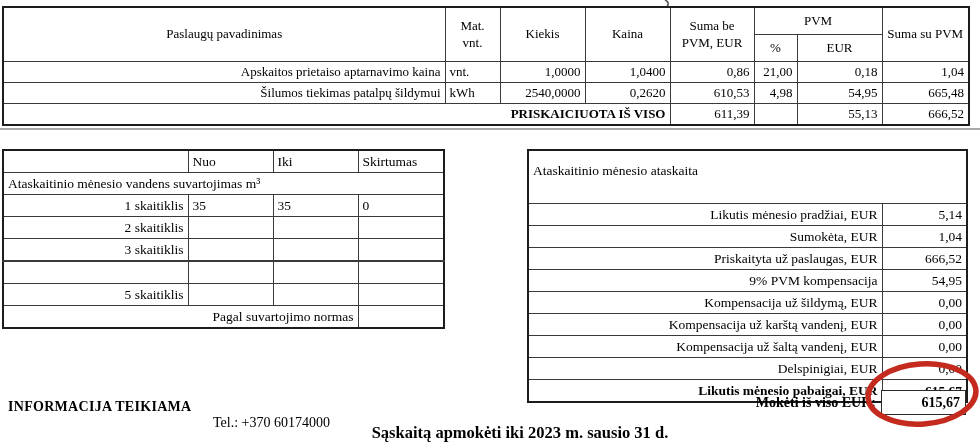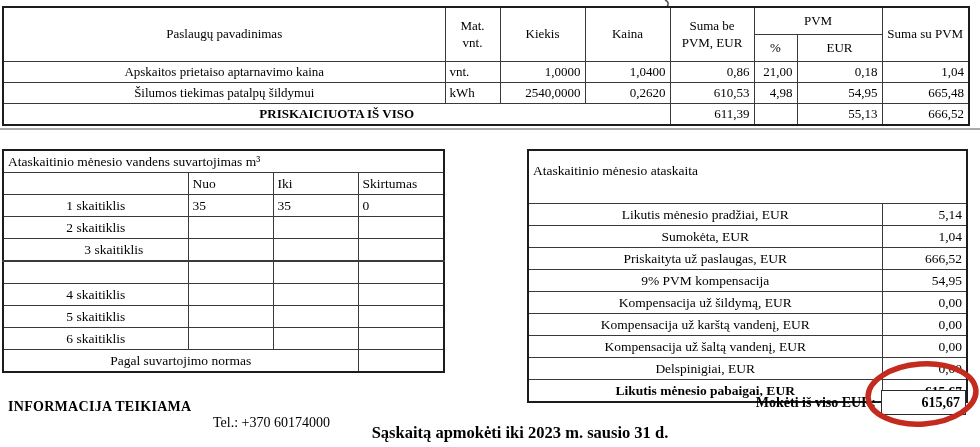--- a/index.html
+++ b/index.html
@@ -4,21 +4,21 @@
 <style>
   html,body { margin:0; padding:0; background:#fff; }
   .page {
     position:relative; width:980px; height:447px; background:#ffffff;
     font-family:"Liberation Serif","DejaVu Serif",serif; color:#000;
     overflow:hidden;
   }
   table { border-collapse:collapse; table-layout:fixed; position:absolute; background:#fff; }
   td { border:1px solid #3a3a3a; font-size:13px; padding:0 4px; overflow:hidden; white-space:nowrap; vertical-align:middle; }
   .b { font-weight:bold; }
-  .lft { text-align:center; }
+  .lft { text-align:right; }
   .num { text-align:right; }
   .ctr { text-align:left; }
 
   
   .t-top { left:2px; top:6px; width:966px; border:2px solid #1c1c1c; }
   .t-top tr.hdr td { text-align:center; white-space:normal; line-height:1.25; height:26px; }
   .t-top tr.data td, .t-top tr.total td { height:20px; }
   .t-top tr.total td { font-size:13px; }
 
   
@@ -118,29 +118,29 @@
 
   <table class="t-left">
     <colgroup>
       <col style="width:185px">
         <col style="width:85px">
         <col style="width:85px">
         <col style="width:86px">
     </colgroup>
     <tbody>
         <tr>
-      <td colspan="4" class="ctr">Ataskaitinio mėnesio vandens suvartojimas m³</td>
-    </tr>
-    <tr>
       <td></td>
       <td class="ctr">Nuo</td>
       <td class="ctr">Iki</td>
       <td class="ctr">Skirtumas</td>
     </tr>
     <tr>
+      <td colspan="4" class="ctr">Ataskaitinio mėnesio vandens suvartojimas m³</td>
+    </tr>
+    <tr>
       <td class="lft">1 skaitiklis</td>
       <td class="ctr">35</td>
       <td class="ctr">35</td>
       <td class="ctr">0</td>
     </tr>
     <tr>
       <td class="lft">2 skaitiklis</td>
       <td class="ctr"></td>
       <td class="ctr"></td>
       <td class="ctr"></td>
@@ -151,33 +151,21 @@
       <td class="ctr"></td>
       <td class="ctr"></td>
     </tr>
     <tr>
       <td class="lft"></td>
       <td class="ctr"></td>
       <td class="ctr"></td>
       <td class="ctr"></td>
     </tr>
     <tr>
-      <td class="lft">4 skaitiklis</td>
-      <td class="ctr"></td>
-      <td class="ctr"></td>
-      <td class="ctr"></td>
-    </tr>
-    <tr>
       <td class="lft">5 skaitiklis</td>
-      <td class="ctr"></td>
-      <td class="ctr"></td>
-      <td class="ctr"></td>
-    </tr>
-    <tr>
-      <td class="lft">6 skaitiklis</td>
       <td class="ctr"></td>
       <td class="ctr"></td>
       <td class="ctr"></td>
     </tr>
     <tr>
       <td colspan="3" class="lft">Pagal suvartojimo normas</td>
       <td class="ctr"></td>
     </tr>
   </tbody>
     </table>

